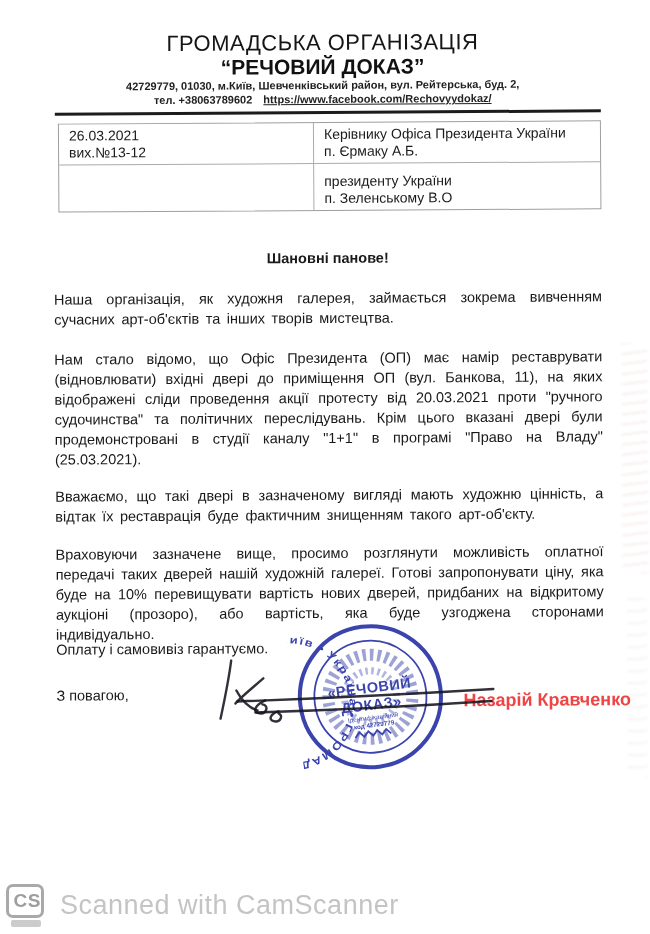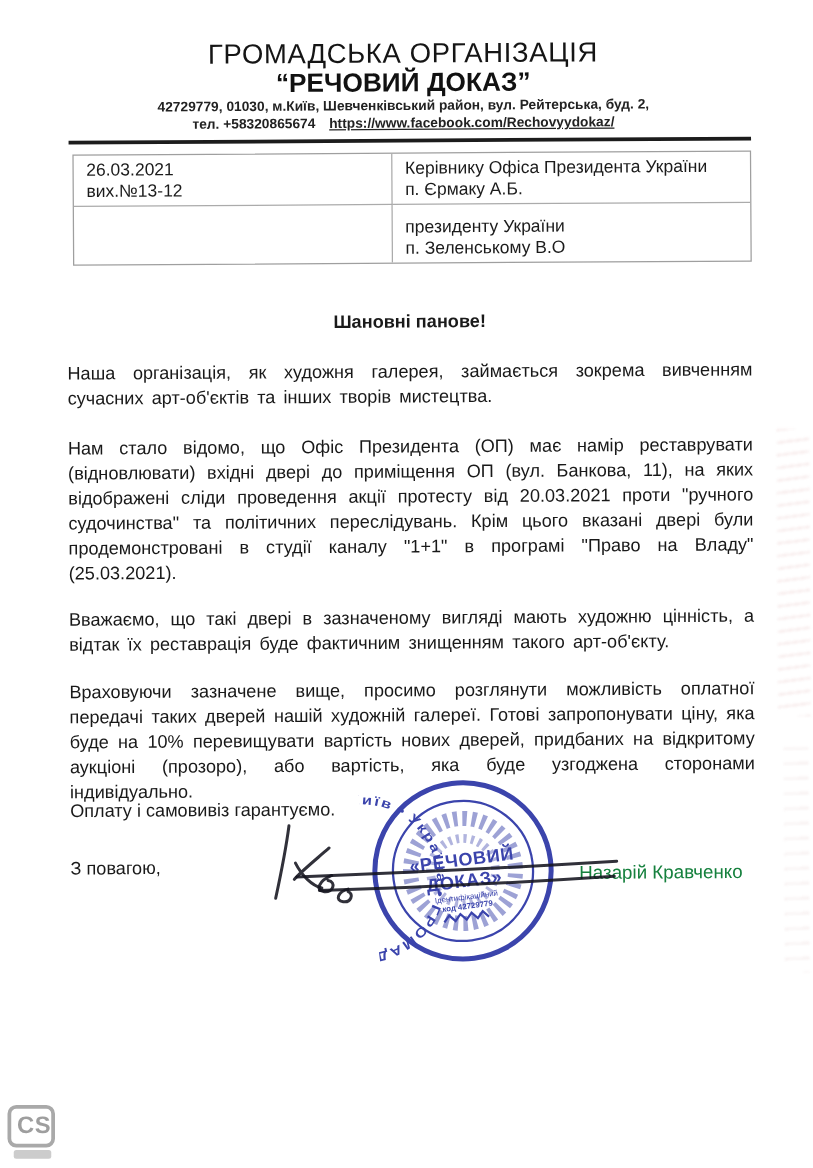--- a/index.html
+++ b/index.html
@@ -32,21 +32,21 @@
   .mcell.br { border-right:1px solid #ababab; }
 
   
   .abs { position:absolute; left:55px; width:548px; }
   .salutation { top:250px; text-align:center; font-weight:bold; font-size:14.5px; }
   .p { font-size:14.5px; line-height:20px; text-align:justify; word-spacing:2.5px;
        color:#191919; margin:0; }
   .p1 { top:288px; } .p2 { top:348px; } .p3 { top:485px; } .p4 { top:543px; }
   .guarantee { top:640px; font-size:14.5px; }
   .closing { top:686px; font-size:14.5px; }
-  .signer { position:absolute; left:462px; top:691px; font-size:15px; font-weight:normal; color:#15803d; }
+  .signer { position:absolute; left:462px; top:691px; font-size:18px; font-weight:bold; color:#ef4444; }
 
   
   .stamp { position:absolute; left:294px; top:622px; width:150px; height:150px;
     transform:rotate(-7deg); opacity:0.92; }
   .stamp text { fill:#2b35a6; }
 
   
   .signature { position:absolute; left:190px; top:648px; width:430px; height:85px; }
   .signature path { stroke:#15151f; stroke-width:2.4; fill:none;
     stroke-linecap:round; stroke-linejoin:round; opacity:0.88; }
@@ -72,21 +72,21 @@
 </head>
 <body>
 
 <div class="page">
   <div class="tilt">
 
     <div class="org-type">ГРОМАДСЬКА ОРГАНІЗАЦІЯ</div>
     <div class="org-name">“РЕЧОВИЙ ДОКАЗ”</div>
     <div class="addr">42729779, 01030, м.Київ, Шевченківський район, вул. Рейтерська, буд. 2,</div>
     <div class="contact">
-      <span>тел. +58320865674</span>
+      <span>тел. +38063789602</span>
       <span class="fb">https://www.facebook.com/Rechovyydokaz/</span>
     </div>
     <div class="rule"></div>
 
     <div class="meta-table">
       <div class="mcell bb br">
         <div>26.03.2021</div>
         <div>вих.№13-12</div>
       </div>
       <div class="mcell bb">
@@ -137,14 +137,15 @@
 
     <div class="smudge1"></div>
     <div class="smudge2"></div>
   </div>
 
   <div class="cam">
     <div class="cs-icon">
       <div class="cs-box">CS</div>
       <div class="cs-base"></div>
     </div>
+    <div class="cam-label">Scanned with CamScanner</div>
   </div>
 </div>
 
 </body></html>

